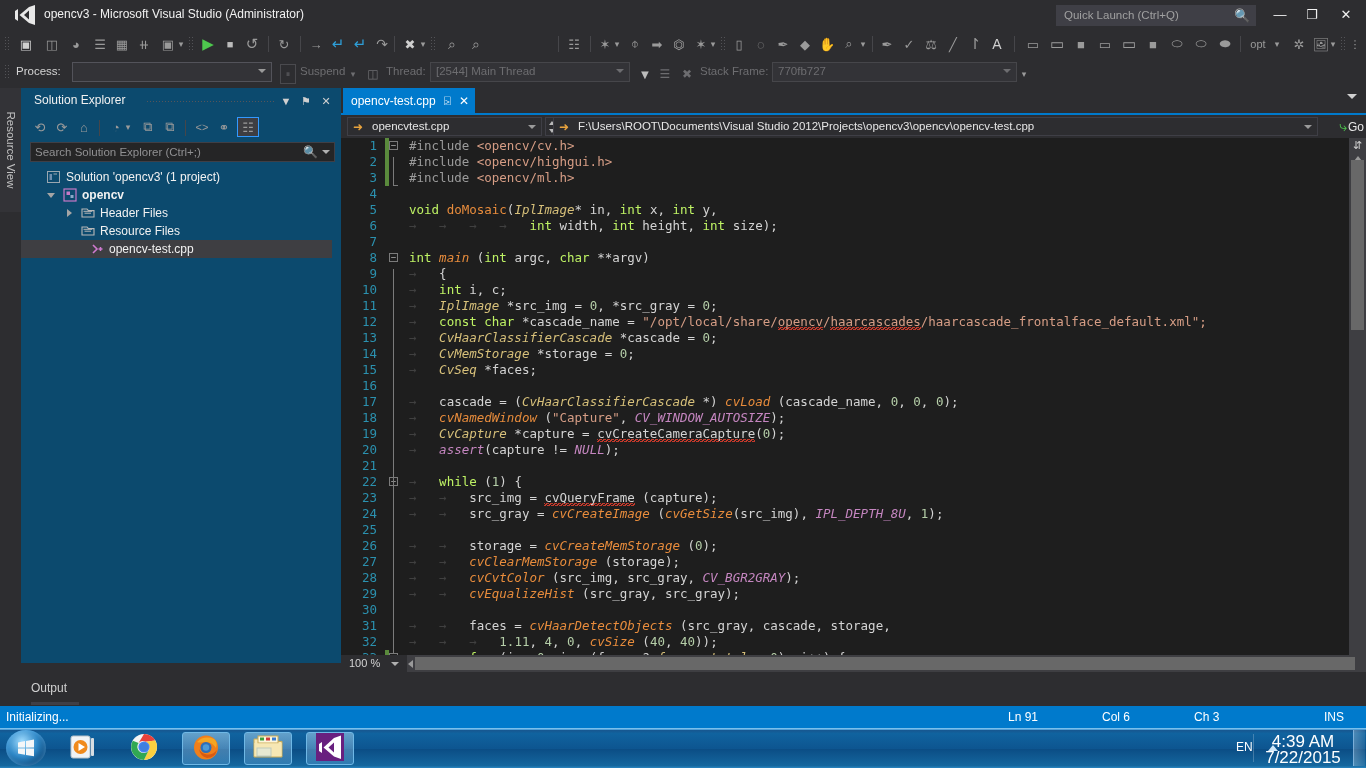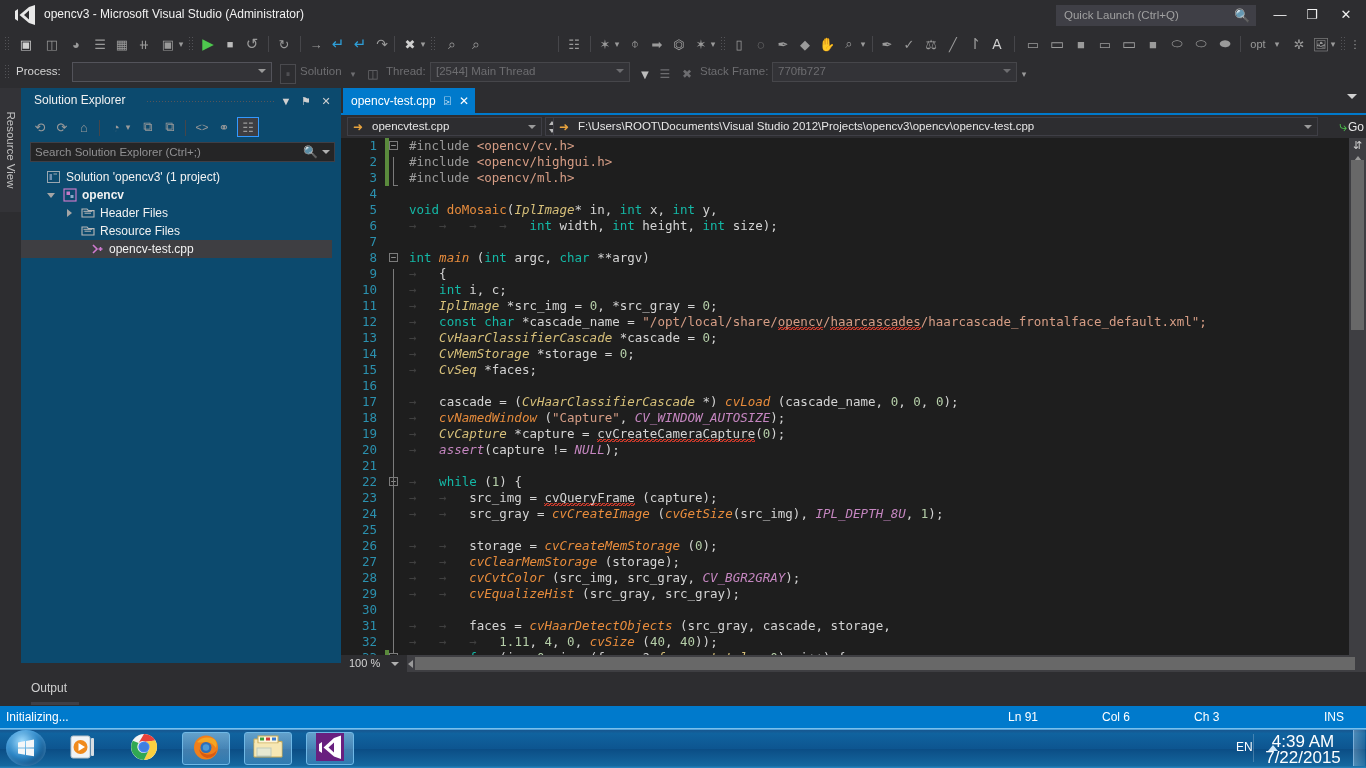--- a/index.html
+++ b/index.html
@@ -152,21 +152,21 @@
   }
   .cl { position: relative; height: 16px; white-space: pre; }
   .ln { position: absolute; left: 0; width: 36px; text-align: right; color: #2b91af; }
   .codetext { position: absolute; left: 68px; top: 0; }
   .fold { position: absolute; left: 48px; top: 3px; width: 9px; height: 9px;
     border: 1px solid #7b7b7b; color: #b0b0b0; font-size: 9px; line-height: 7px; text-align: center; }
   .fold-line { position: absolute; left: 52px; width: 1px; background: #7b7b7b; }
   .chg { position: absolute; left: 44px; width: 4px; background: #5a8a3c; }
 
   
-  .k  { color: #14b8a6; }            
+  .k  { color: #bef264; }            
   .pp { color: #9b9b9b; }            
   .inc{ color: #d69d85; }            
   .ty { color: #d7c07a; font-style: italic; }            
   .fo { color: #e88c3c; font-style: italic; }  
   .fo2{ color: #e88c3c; }            
   .mc { color: #c586c0; font-style: italic; }  
   .id { color: #d4d4d4; }            
   .nu { color: #b5cea8; }            
   .pn { color: #d4d4d4; }            
   .ws { color: #404040; }            
@@ -333,21 +333,21 @@
   </div>
 
   <div class="toolbar2">
     <div class="grip" style="left:4px"></div>
     <span style="position:absolute;left:16px;top:7px;font-size:11.5px;color:#d4d4d4">Process:</span>
     <div class="combo" style="left:72px;top:4px;width:200px">
       <span class="cv"></span>
       <span class="carrow"></span>
     </div>
     <div class="tb-item" style="left:280px;width:16px;top:6px;color:#5a5a5e;border:1px solid #4a4a4e;font-size:9px">⏸</div>
-    <span style="position:absolute;left:300px;top:7px;font-size:11.5px;color:#6d6d70">Solution</span>
+    <span style="position:absolute;left:300px;top:7px;font-size:11.5px;color:#6d6d70">Suspend</span>
     <div class="tb-item" style="left:348px;width:10px;top:6px;font-size:9px;color:#6d6d70">▾</div>
     <div class="tb-item" style="left:364px;width:18px;top:6px;color:#6d6d70;font-size:12px">◫</div>
     <span style="position:absolute;left:386px;top:7px;font-size:11.5px;color:#6d6d70">Thread:</span>
     <div class="combo" style="left:430px;top:4px;width:200px;border-color:#46464a">
       <span class="cv dim">[2544] Main Thread</span>
       <span class="carrow" style="border-top-color:#6d6d70"></span>
     </div>
     <div class="tb-item" style="left:636px;width:18px;top:6px;color:#bcbcbc;font-size:13px">▼</div>
     <div class="tb-item" style="left:656px;width:18px;top:6px;color:#6d6d70;font-size:12px">☰</div>
     <div class="tb-item" style="left:678px;width:18px;top:6px;color:#6d6d70;font-size:12px">✖</div>

